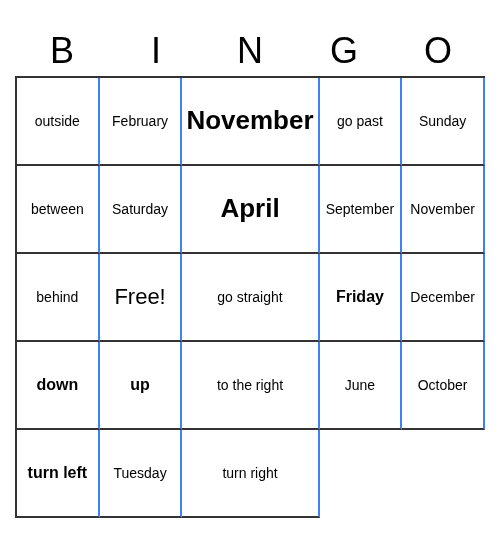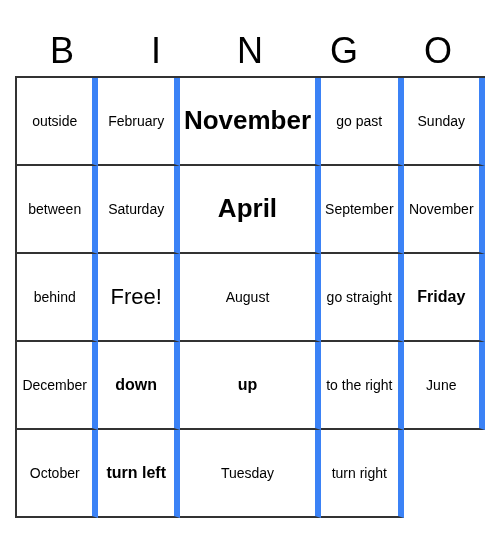--- a/index.html
+++ b/index.html
@@ -34,21 +34,21 @@
       padding: 4px 0;
     }
     .bingo-grid {
       display: grid;
       grid-template-columns: repeat(5, 1fr);
       border-left: 2px solid #333;
       border-top: 2px solid #333;
       width: 100%;
     }
     .cell {
-      border-right: 6px solid #3b82f6;
+      border-right: 2px solid #3b82f6;
       border-bottom: 2px solid #333;
       display: flex;
       align-items: center;
       justify-content: center;
       text-align: center;
       min-height: 88px;
       padding: 4px;
       font-size: 14px;
       line-height: 1.2;
     }
@@ -82,21 +82,20 @@
       <div class="cell large">November</div>
       <div class="cell">go past</div>
       <div class="cell">Sunday</div>
       <div class="cell">between</div>
       <div class="cell">Saturday</div>
       <div class="cell large">April</div>
       <div class="cell">September</div>
       <div class="cell">November</div>
       <div class="cell">behind</div>
       <div class="cell free">Free!</div>
-      <div class="cell">August</div>
       <div class="cell">go straight</div>
       <div class="cell medium">Friday</div>
       <div class="cell">December</div>
       <div class="cell medium">down</div>
       <div class="cell medium">up</div>
       <div class="cell">to the right</div>
       <div class="cell">June</div>
       <div class="cell">October</div>
       <div class="cell medium">turn left</div>
       <div class="cell">Tuesday</div>

